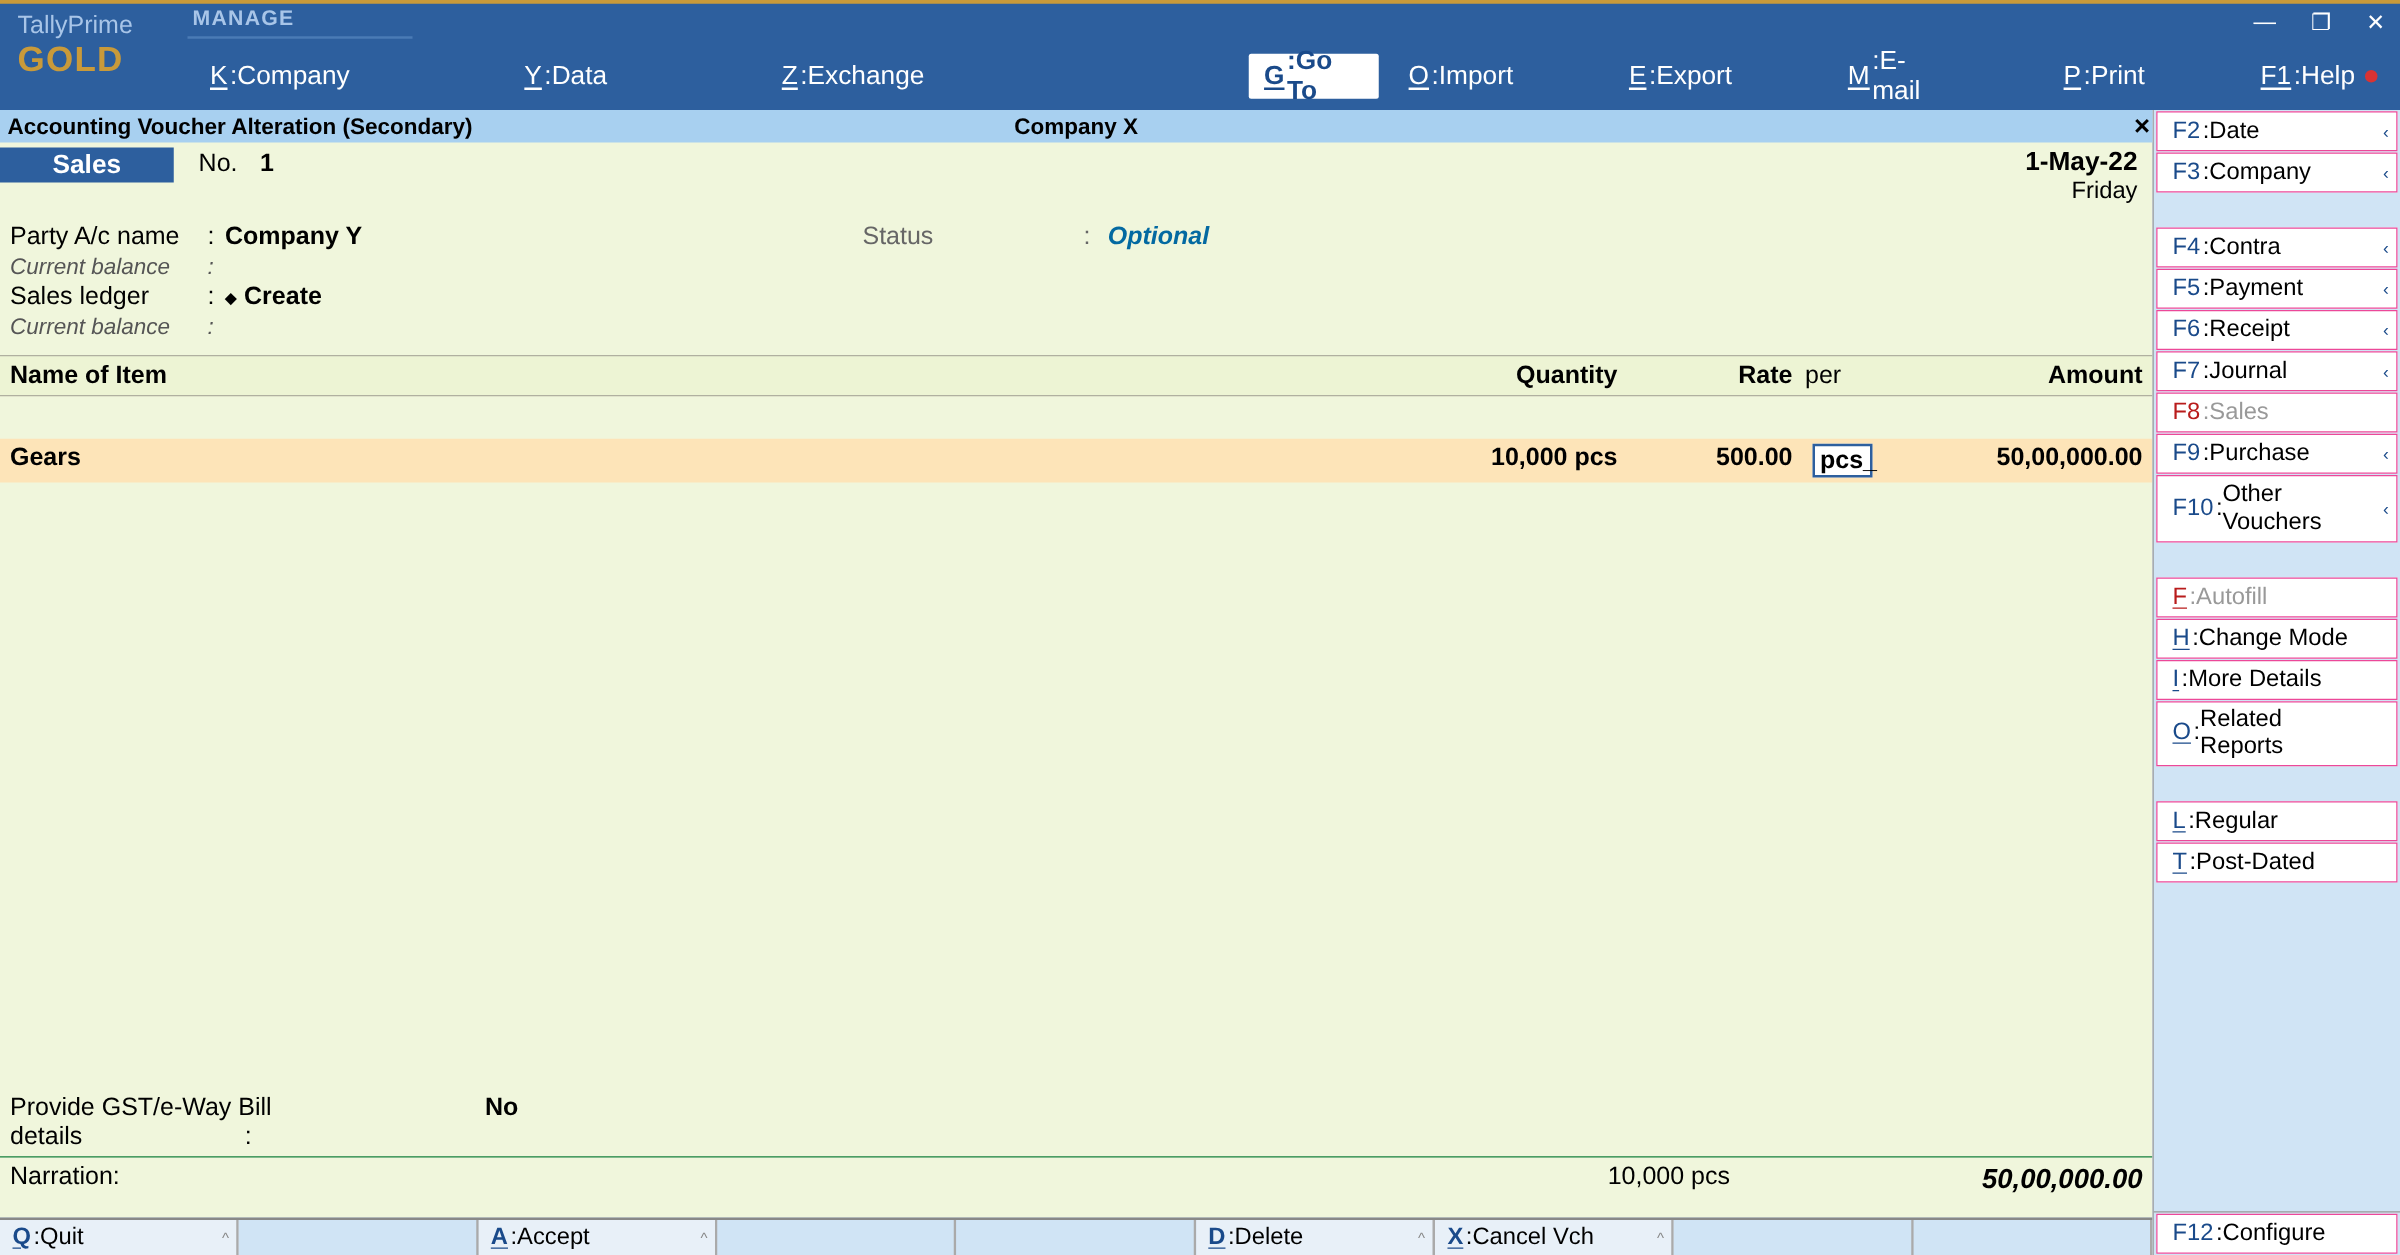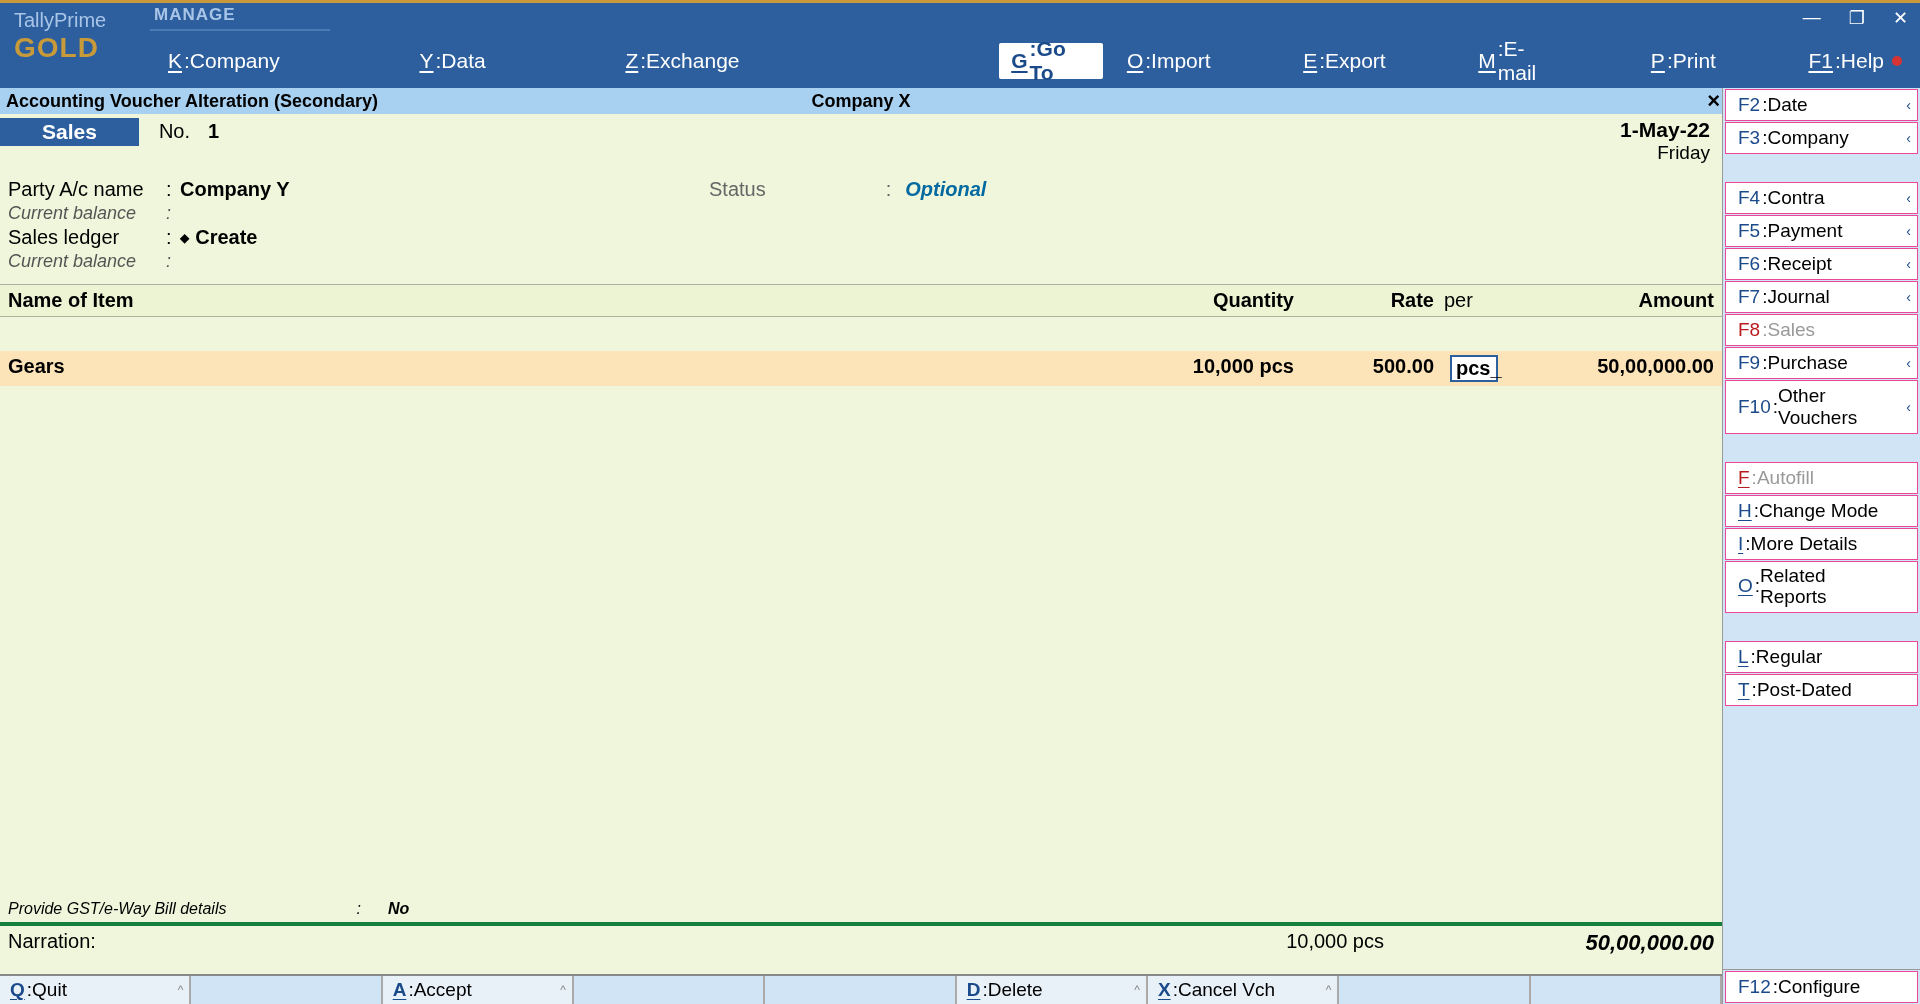--- a/index.html
+++ b/index.html
@@ -31,40 +31,40 @@
 .voucher-no { margin-left: 20px; font-size: 20px; display: flex; gap: 18px; padding-top: 2px; }
 .voucher-date { margin-left: auto; text-align: right; padding-right: 4px; }
 .voucher-date .date-val { font-size: 21px; font-weight: bold; }
 .voucher-date .day-val { font-size: 19px; }
 .party-section { padding: 8px 8px 10px 8px; }
 .party-row { display: flex; align-items: center; font-size: 20px; margin-bottom: 2px; }
 .party-label { width: 158px; }
 .party-colon { width: 14px; }
 .party-value { font-weight: bold; }
 .party-balance { font-style: italic; color: #555; font-size: 18px; }
-.status-block { position: absolute; left: 690px; display: flex; align-items: center; font-size: 20px; margin-left: 19px; }
+.status-block { position: absolute; left: 690px; display: flex; align-items: center; font-size: 20px; }
 .status-label { color: #666; margin-right: 120px; }
 .status-colon { color: #666; margin-right: 14px; }
 .status-value { color: #0369a1; font-style: italic; font-weight: bold; }
 .ledger-create { display: inline-flex; align-items: center; }
 .ledger-create::before { content: "◆"; font-size: 12px; margin-right: 6px; }
 .grid-header { display: flex; background: #edf4d4; border-top: 1px solid #b0b0a0; border-bottom: 1px solid #b0b0a0; padding: 4px 8px; font-size: 20px; font-weight: bold; }
 .col-name { flex: 1; }
 .col-qty { width: 180px; text-align: right; }
 .col-rate { width: 140px; text-align: right; }
 .col-per { width: 80px; text-align: left; padding-left: 10px; font-weight: normal; }
 .col-amount { width: 200px; text-align: right; }
 .grid-body { flex: 1; overflow: hidden; }
 .grid-row { display: flex; padding: 4px 8px; font-size: 20px; font-weight: bold; }
 .grid-row.highlighted { background: #fde4b8; }
 .per-input { border: 2px solid #2d5f9e; background: #fff; padding: 0 4px; width: 48px; display: inline-block; margin-left: 6px; font-weight: bold; }
-.gst-section { padding: 8px 8px 4px 8px; font-size: 16px; display: flex; font-style: italic; }
+.gst-section { padding: 8px 8px 4px 8px; font-size: 20px; display: flex; }
 .gst-label { width: 380px; }
 .gst-value { font-weight: bold; }
-.totals-row { display: flex; padding: 4px 8px 18px 8px; font-size: 20px; border-top: 4px solid #15803d; }
+.totals-row { display: flex; padding: 4px 8px 18px 8px; font-size: 20px; border-top: 1px solid #15803d; }
 .narration-label { flex: 1; }
 .total-qty { width: 220px; text-align: right; }
 .total-amount { width: 330px; text-align: right; font-weight: bold; font-style: italic; font-size: 22px; }
 .bottom-bar { display: flex; background: #c8e0f5; border-top: 2px solid #888; height: 30px; }
 .bottom-btn { flex: 1; display: flex; align-items: center; padding: 0 10px; border-right: 2px solid #aaa; font-size: 19px; cursor: pointer; background: #e8f0f8; position: relative; }
 .bottom-btn .bhotkey { color: #1a4a8a; text-decoration: underline; text-underline-offset: 3px; font-weight: bold; margin-right: 2px; }
 .bottom-btn.empty { background: #d0e4f5; }
 .caret-ind { position: absolute; right: 6px; color: #888; font-size: 12px; }
 .side-panel { width: 198px; background: #d0e4f5; display: flex; flex-direction: column; border-left: 1px solid #999; }
 .side-group { margin-bottom: 26px; }

